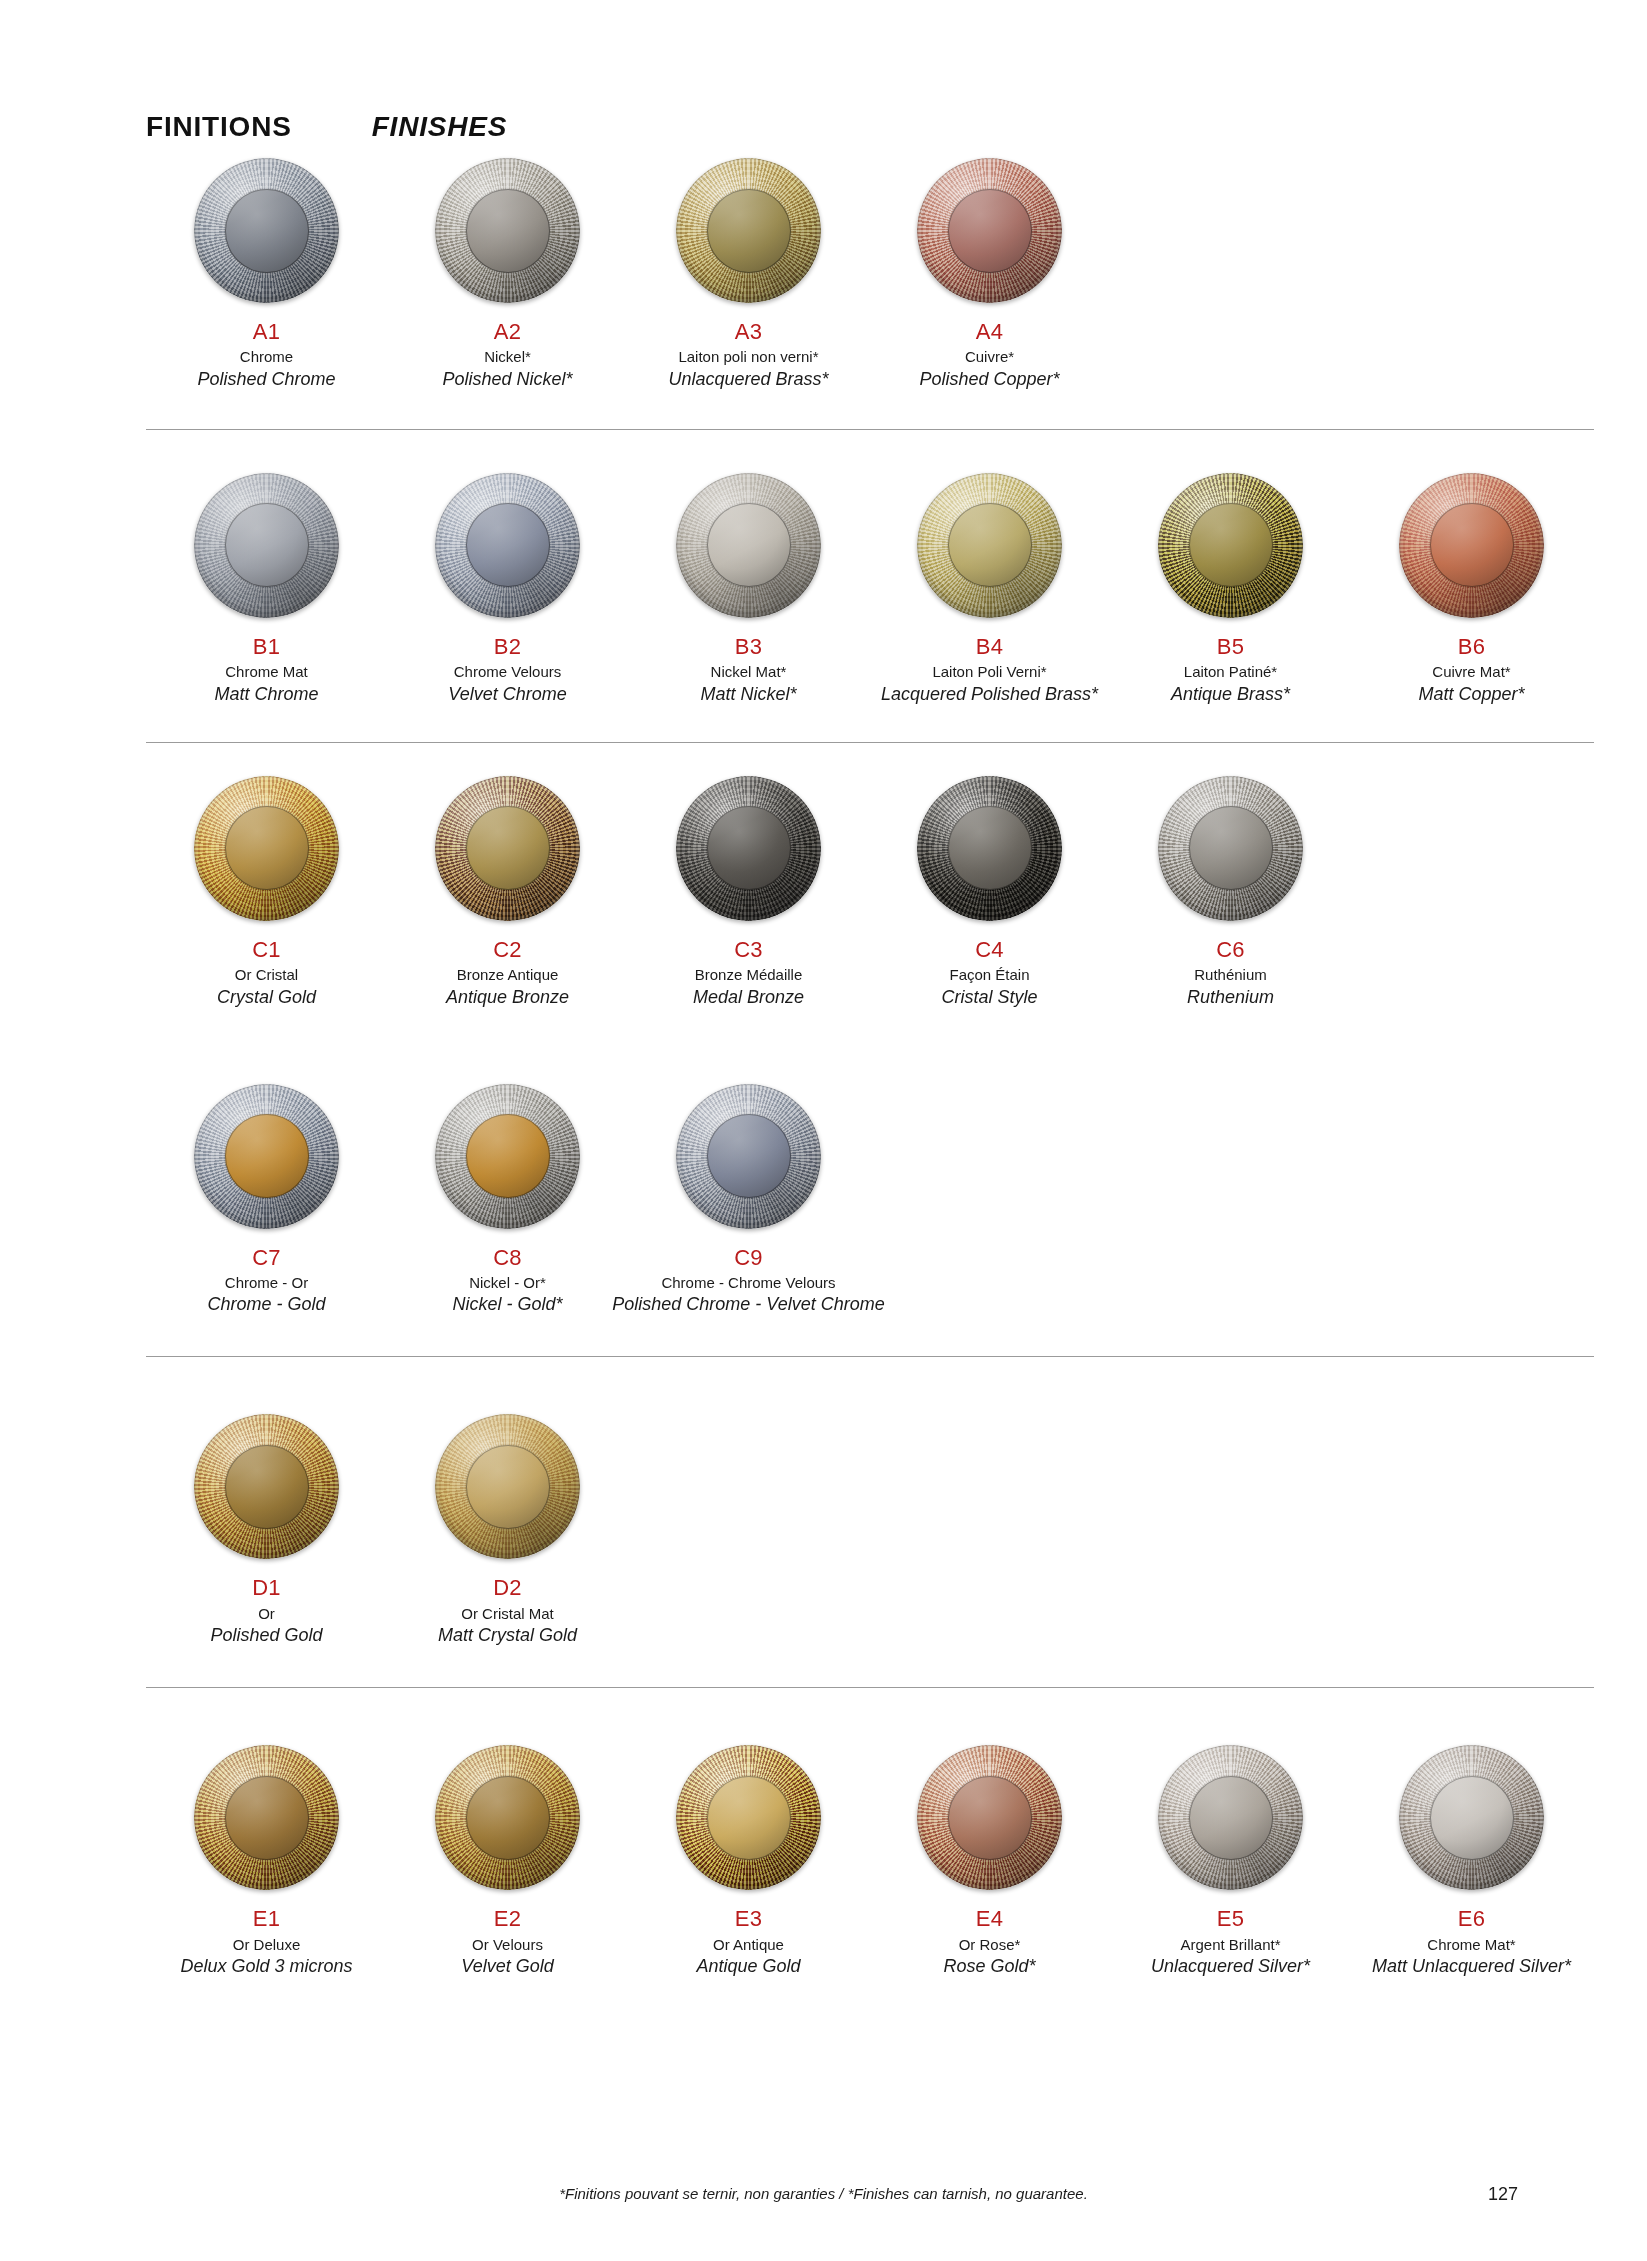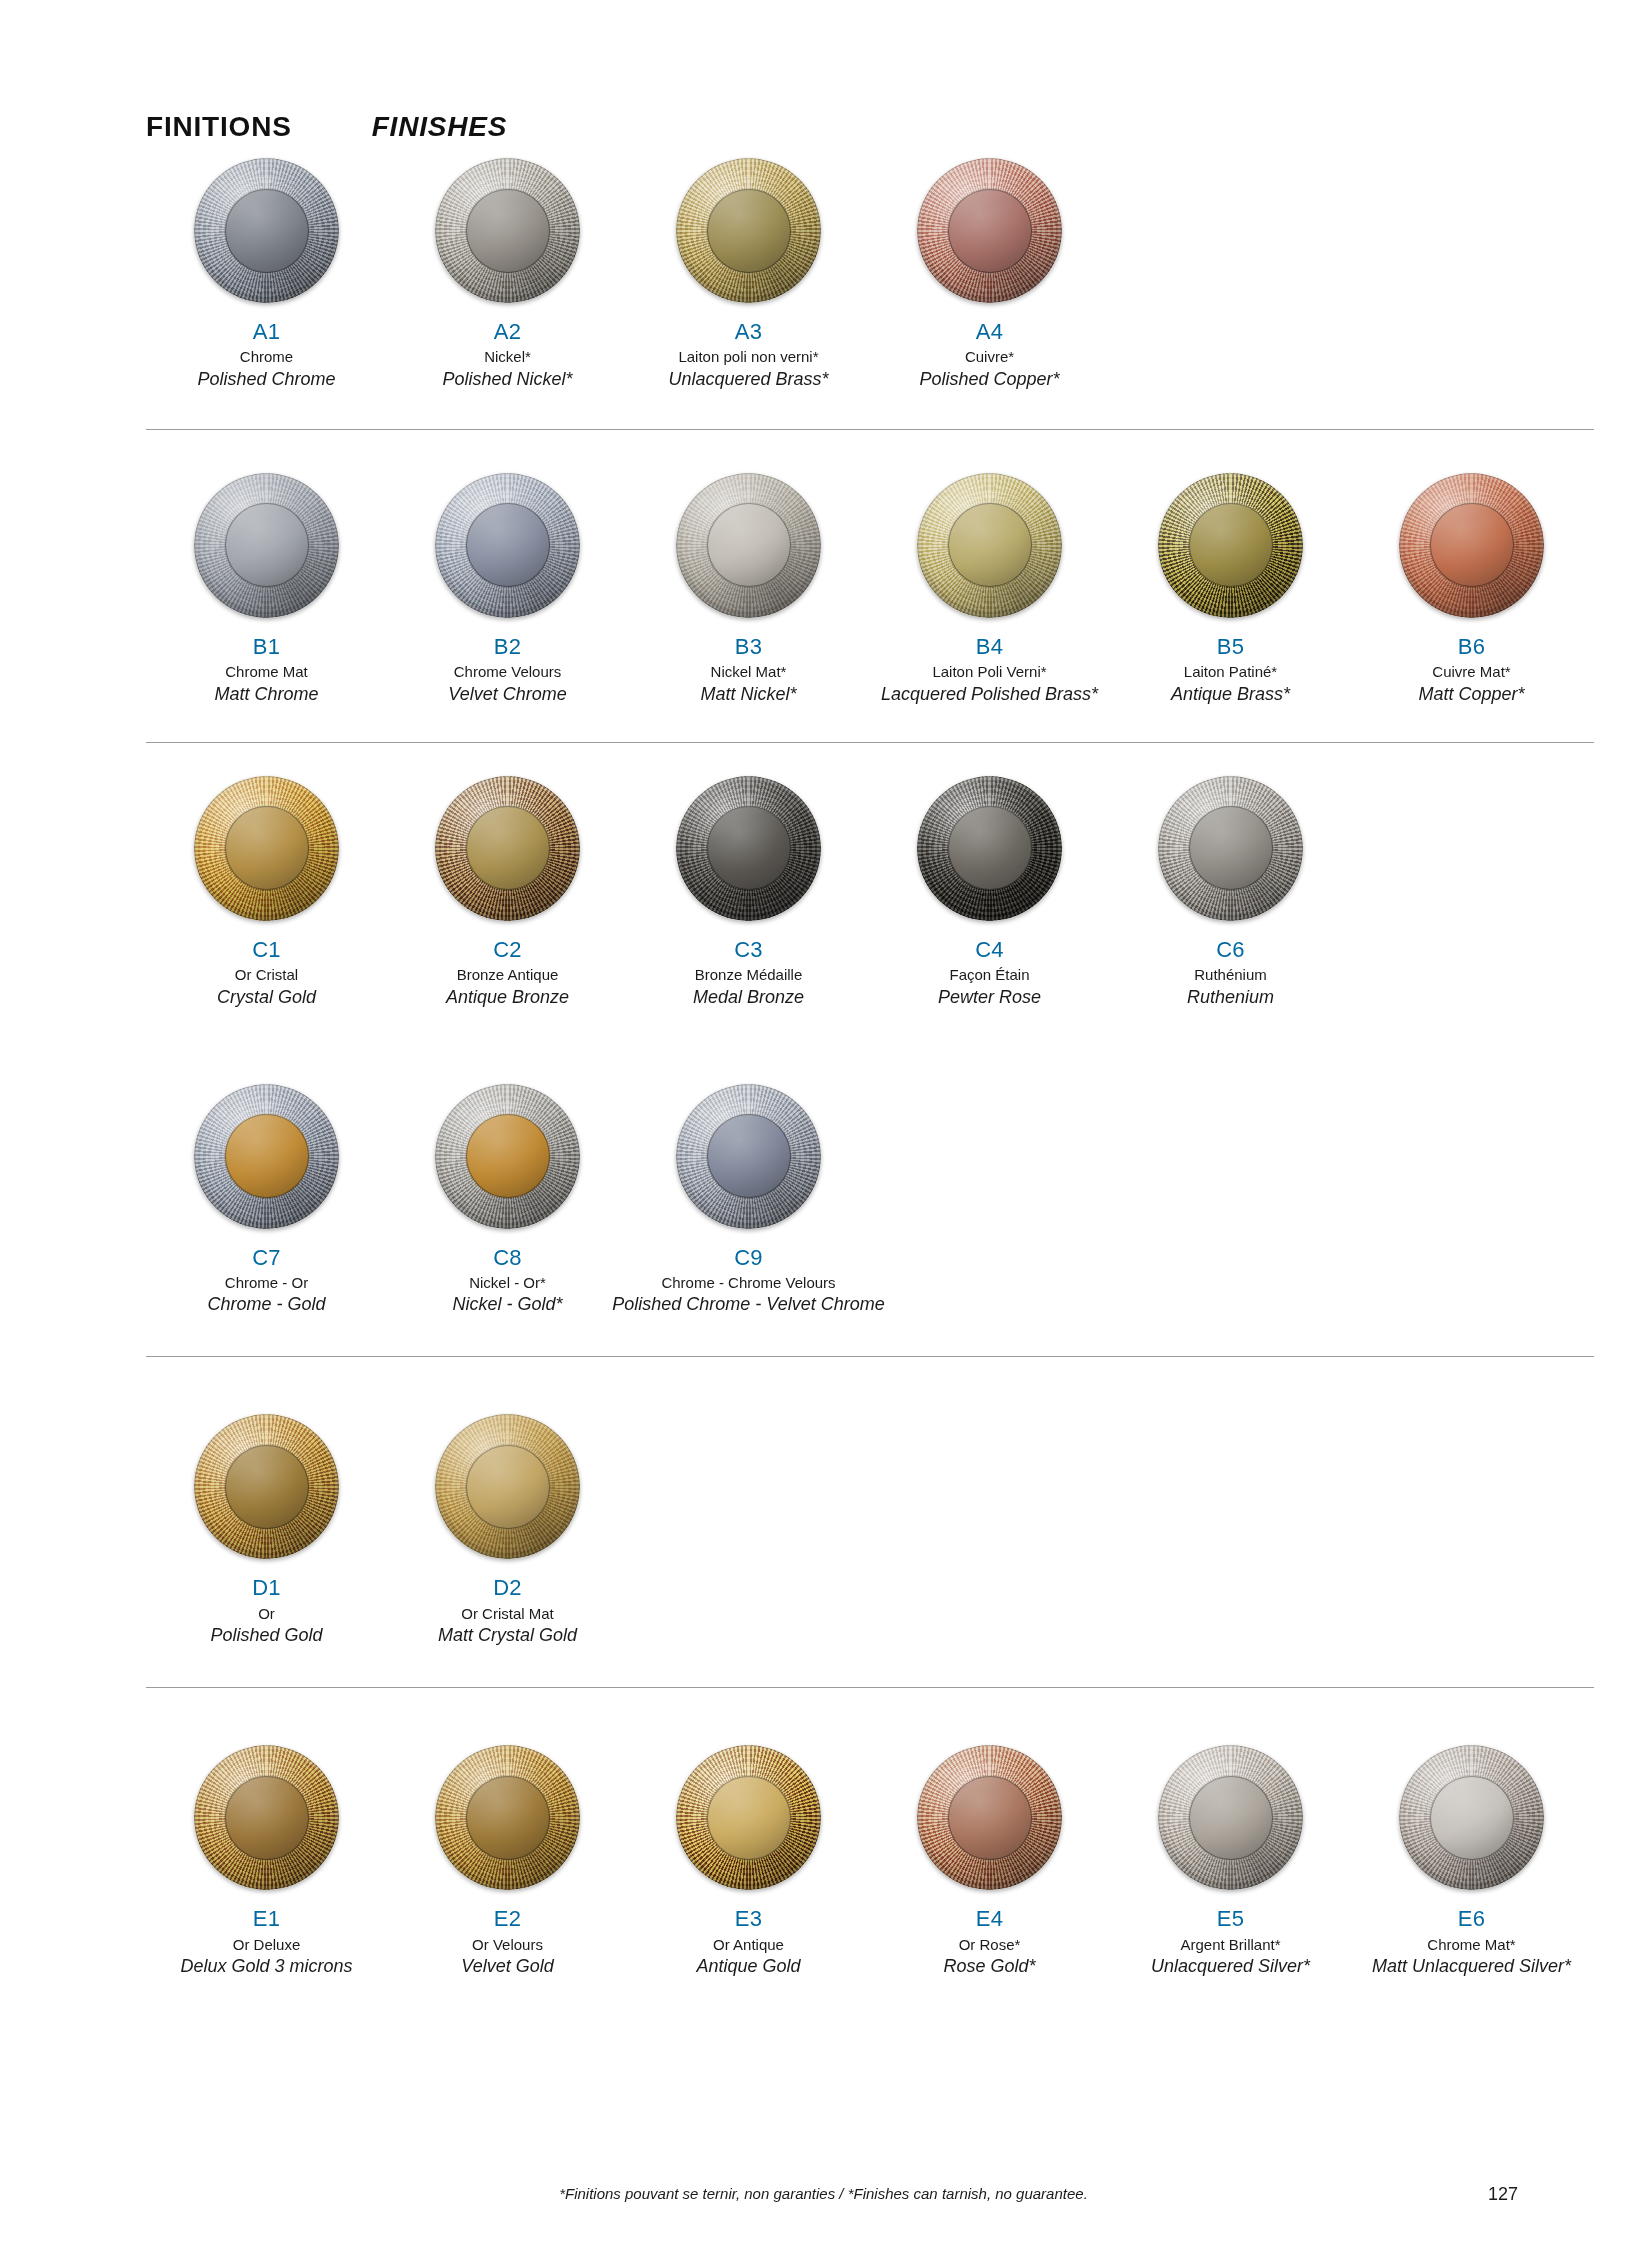--- a/index.html
+++ b/index.html
@@ -162,21 +162,21 @@
                 rgba(0,0,0,0.10) 80%,
                 rgba(0,0,0,0.20) 100%);
   }
 
   
   .lbl-code {
     margin-top: 17px;
     font-size: 22px;
     font-weight: 400;
     line-height: 1.05;
-    color: #0369a1;
+    color: #b91c1c;
     text-align: left;
     letter-spacing: 0.3px;
   }
   .lbl-fr {
     margin-top: 5.3px;
     font-size: 15px;
     line-height: 1.22;
     color: #1b1b1b;
     text-align: center;
     white-space: nowrap;
@@ -462,21 +462,21 @@
                 <div class="knurl2" style="background: repeating-radial-gradient(circle, rgba(255, 255, 255, 0.37) 0px, rgba(255, 255, 255, 0.37) 2.6px, rgba(0, 0, 0, 0.353) 2.6px, rgba(0, 0, 0, 0.353) 5.3px); mask-image: radial-gradient(circle, transparent 0px, transparent 29%, rgb(0, 0, 0) 35%, rgb(0, 0, 0) 90%, transparent 97%);"></div>
                 <div class="sheen"></div>
                 <div class="disc" style="background: radial-gradient(circle at 38% 30%, rgb(142, 139, 133) 0%, rgb(110, 106, 99) 52%, rgb(88, 85, 79) 100%);">
                   <div class="disc-gloss"></div>
                 </div>
                 <div class="rim"></div>
               </div>
             </div>
             <div class="lbl-code">C4</div>
             <div class="lbl-fr">Façon Étain</div>
-            <div class="lbl-en">Pewter Rose</div>
+            <div class="lbl-en">Cristal Style</div>
           </div>
           <div class="cell">
             <div class="swatch-wrap">
               <div class="knob">
                 <div class="ring" style="background: radial-gradient(circle at 36% 26%, rgb(188, 185, 180) 0%, rgb(165, 161, 154) 46%, rgb(122, 119, 114) 100%);"></div>
                 <div class="knurl" style="background: repeating-conic-gradient(rgba(255, 255, 255, 0.384) 0deg, rgba(255, 255, 255, 0.384) 1.6deg, rgba(0, 0, 0, 0.373) 1.6deg, rgba(0, 0, 0, 0.373) 3.2deg); mask-image: radial-gradient(circle, transparent 0px, transparent 28%, rgb(0, 0, 0) 34%, rgb(0, 0, 0) 91%, transparent 98%);"></div>
                 <div class="knurl2" style="background: repeating-radial-gradient(circle, rgba(255, 255, 255, 0.26) 0px, rgba(255, 255, 255, 0.26) 2.6px, rgba(0, 0, 0, 0.247) 2.6px, rgba(0, 0, 0, 0.247) 5.3px); mask-image: radial-gradient(circle, transparent 0px, transparent 29%, rgb(0, 0, 0) 35%, rgb(0, 0, 0) 90%, transparent 97%);"></div>
                 <div class="sheen"></div>
                 <div class="disc" style="background: radial-gradient(circle at 38% 30%, rgb(169, 166, 161) 0%, rgb(145, 141, 134) 52%, rgb(116, 113, 107) 100%);">
                   <div class="disc-gloss"></div>

